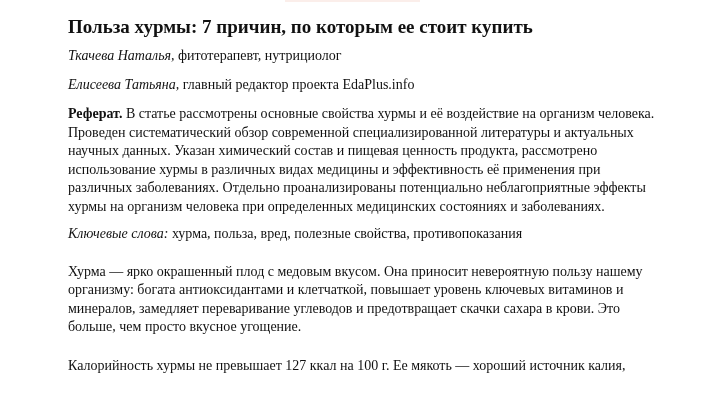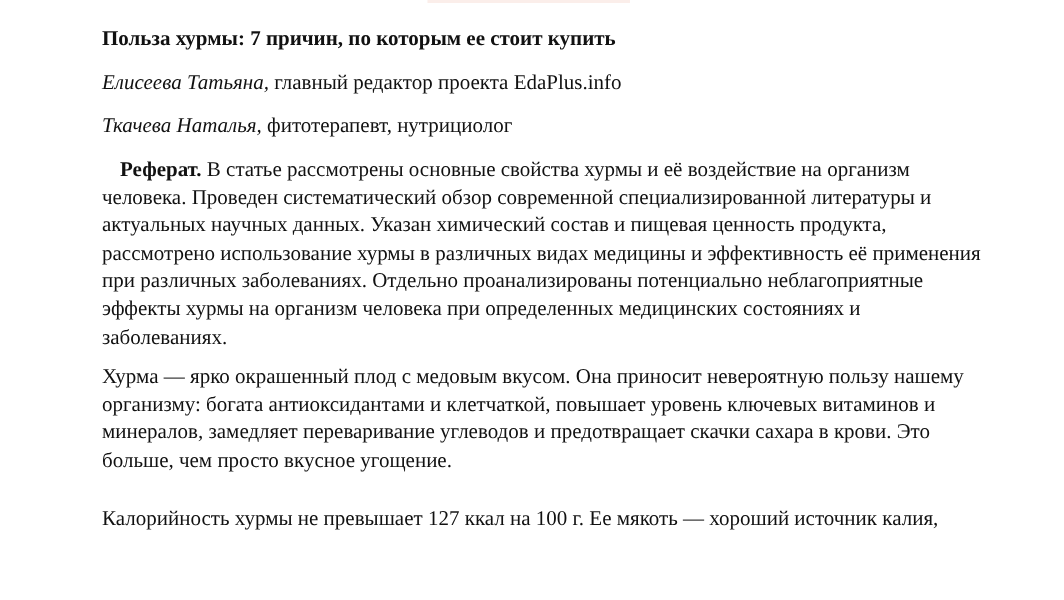--- a/index.html
+++ b/index.html
@@ -25,41 +25,40 @@
       background: #fbeeea;
     }
     .page {
       position: absolute;
       left: 68px;
       top: 18px;
       width: 590px;
     }
     .title {
       font-weight: bold;
-      font-size: 14px;
+      font-size: 19px;
       line-height: 18px;
       margin: 0 0 11px 0;
     }
     .meta-line {
       font-size: 14px;
       line-height: 18px;
       margin: 0 0 11px 0;
       white-space: nowrap;
     }
     .meta-line i {
       font-style: italic;
     }
     .abstract {
       font-size: 14px;
       line-height: 18.6px;
       margin: 0 0 8px 0;
     }
     .abstract b {
       font-weight: bold;
-      margin-left: 12px;
     }
     .keywords {
       font-size: 14px;
       line-height: 18px;
       margin: 0 0 20px 0;
     }
     .keywords i {
       font-style: italic;
     }
     .body-para {
@@ -70,32 +69,35 @@
   </style>
 </head>
 <body>
 
 <div class="top-stripe"></div>
 
 <div class="page">
   <div class="title">Польза хурмы: 7 причин, по которым ее стоит купить</div>
 
   <div class="meta-line">
-    <i>Елисеева Татьяна,</i><span> главный редактор проекта EdaPlus.info</span>
+    <i>Ткачева Наталья,</i><span> фитотерапевт, нутрициолог</span>
   </div>
 
   <div class="meta-line">
-    <i>Ткачева Наталья,</i><span> фитотерапевт, нутрициолог</span>
+    <i>Елисеева Татьяна,</i><span> главный редактор проекта EdaPlus.info</span>
   </div>
 
 
   <div class="abstract">
     <b>Реферат.</b><span> В статье рассмотрены основные свойства хурмы и её воздействие на организм человека. Проведен систематический обзор современной специализированной литературы и актуальных научных данных. Указан химический состав и пищевая ценность продукта, рассмотрено использование хурмы в различных видах медицины и эффективность её применения при различных заболеваниях. Отдельно проанализированы потенциально неблагоприятные эффекты хурмы на организм человека при определенных медицинских состояниях и заболеваниях.</span>
   </div>
 
+  <div class="keywords">
+    <i>Ключевые слова:</i><span> хурма, польза, вред, полезные свойства, противопоказания</span>
+  </div>
 
   <div class="body-para">Хурма — ярко окрашенный плод с медовым вкусом. Она приносит невероятную пользу нашему организму: богата антиоксидантами и клетчаткой, повышает уровень ключевых витаминов и минералов, замедляет переваривание углеводов и предотвращает скачки сахара в крови. Это больше, чем просто вкусное угощение.</div>
 
   <div class="body-para" style="margin-bottom:0;">
     <span>Калорийность хурмы не превышает 127 ккал на 100 г. Ее мякоть — хороший источник калия,</span><br>
     
   </div>
 </div>
 
 </body></html>

